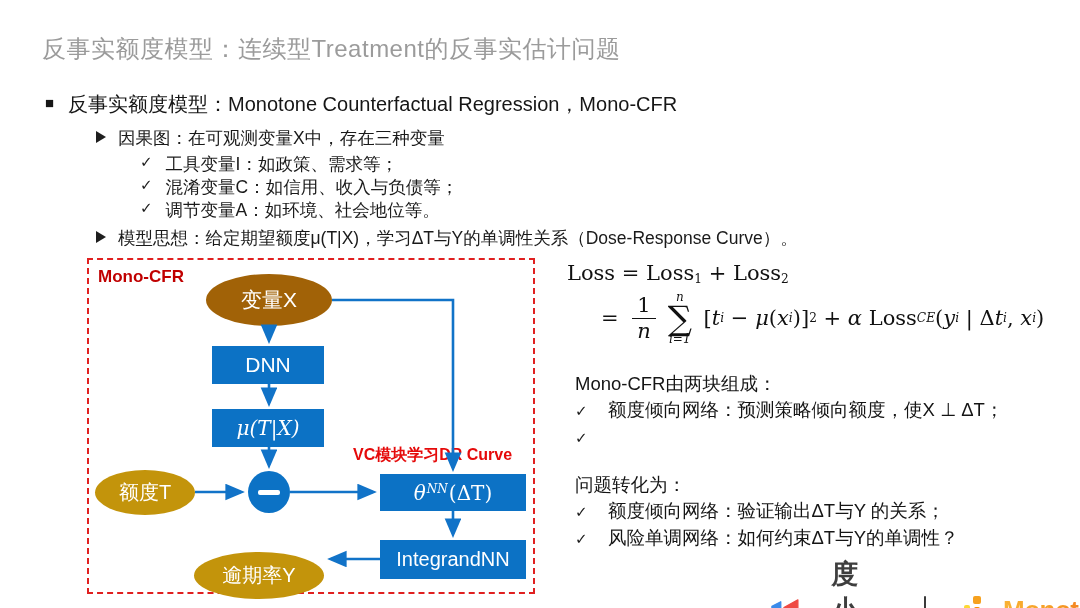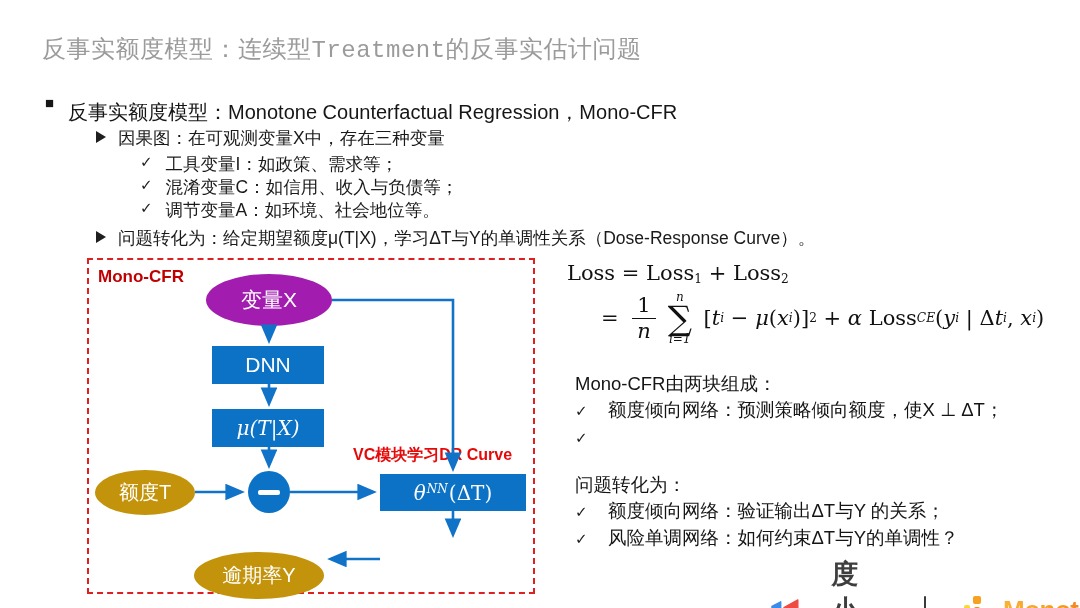--- a/index.html
+++ b/index.html
@@ -1,40 +1,40 @@
 <!DOCTYPE html>
 <html><head>
 <meta charset="utf-8">
 <style>
   * { margin:0; padding:0; box-sizing:border-box; }
   html,body { width:1080px; height:608px; background:#ffffff; overflow:hidden;
               font-family:"Liberation Sans","DejaVu Sans",sans-serif; }
   .slide { position:relative; width:1080px; height:608px; background:#fff; }
 
-  .slide-title { position:absolute; left:42px; top:33px; font-size:24px; color:#9b9b9b; letter-spacing:0.5px;font-family:Liberation Mono, monospace; }
+  .slide-title { position:absolute; left:42px; top:33px; font-size:24px; color:#9b9b9b; letter-spacing:0.5px; }
 
   .heading { position:absolute; left:45px; top:91px; display:flex; align-items:flex-start; color:#161616; }
   .heading .sq { font-size:15px; margin-top:3px; margin-right:14px; }
-  .heading .htxt { font-size:20px;margin-top:8px; }
+  .heading .htxt { font-size:20px; }
 
   .row { position:absolute; display:flex; align-items:flex-start; color:#1a1a1a; white-space:nowrap; }
   .arrow-glyph { width:0; height:0; border-left:10px solid #1f1f1f; border-top:6px solid transparent;
                  border-bottom:6px solid transparent; margin:5px 12px 0 0; }
   .check-glyph { font-size:15px; margin-right:13px; margin-top:1px; color:#1a1a1a;
                  font-family:"DejaVu Sans",sans-serif; }
   .l1 { font-size:17.5px; }
   .l2 { font-size:17.5px; }
 
   
   .diagram { position:absolute; left:87px; top:258px; width:448px; height:336px;
              border:2px dashed #e02020; }
   .dg-label { position:absolute; left:9px; top:7px; font-size:17px; font-weight:bold; color:#c00000; }
   .node { position:absolute; display:flex; align-items:center; justify-content:center; color:#fff; }
   .ellipse { border-radius:50%; }
-  .n-x        { left:117px; top:14px;  width:126px; height:52px; background:#a21caf; font-size:21px; }
+  .n-x        { left:117px; top:14px;  width:126px; height:52px; background:#a16207; font-size:21px; }
   .n-dnn      { left:123px; top:86px;  width:112px; height:38px; background:#0c72c5; font-size:21px; }
   .n-mu       { left:123px; top:149px; width:112px; height:38px; background:#0c72c5; font-size:20px;
                 font-family:"DejaVu Serif","Liberation Serif",serif; font-style:italic; }
   .n-quota    { left:6px;   top:210px; width:100px; height:45px; background:#c3940b; font-size:20px; }
   .n-minus    { left:159px; top:211px; width:42px;  height:42px; background:#0c72c5; border-radius:50%; }
   .n-minus .bar { width:22px; height:5px; background:#fff; border-radius:2px; }
   .n-theta    { left:291px; top:214px; width:146px; height:37px; background:#0c72c5; font-size:20px;
                 font-family:"DejaVu Serif","Liberation Serif",serif; }
   .n-theta .it { font-style:italic; }
   .n-theta sup { font-size:12px; font-style:italic; margin:-8px 1px 0 1px; }
@@ -104,21 +104,21 @@
   <div class="row l2" style="left:140px; top:175px;">
     <span class="check-glyph">✓</span>
     <span>混淆变量C：如信用、收入与负债等；</span>
   </div>
   <div class="row l2" style="left:140px; top:198px;">
     <span class="check-glyph">✓</span>
     <span>调节变量A：如环境、社会地位等。</span>
   </div>
   <div class="row l1" style="left:96px; top:226px;">
     <span class="arrow-glyph"></span>
-    <span>问题转化为：给定期望额度μ(T|X)，学习ΔT与Y的单调性关系（Dose-Response Curve）。</span>
+    <span>模型思想：给定期望额度μ(T|X)，学习ΔT与Y的单调性关系（Dose-Response Curve）。</span>
   </div>
 
   <div class="diagram">
     <div class="dg-label">Mono-CFR</div>
 
     <div class="node ellipse n-x">
       <span>变量X</span>
     </div>
     <div class="node n-dnn">
       <span>DNN</span>
@@ -130,20 +130,23 @@
       <span>μ(T|X)</span>
     </div>
     <div class="node n-minus">
       <span class="bar"></span>
     </div>
     <div class="vc-label">VC模块学习DR Curve</div>
     <div class="node n-theta">
       <span class="it">θ</span>
         <sup>NN</sup>
         <span>(ΔT)</span>
+    </div>
+    <div class="node n-integrand">
+      <span>IntegrandNN</span>
     </div>
     <div class="node ellipse n-overdue">
       <span>逾期率Y</span>
     </div>
 
     <svg class="dg-arrows" viewBox="0 0 448 336">
       <defs>
         <marker id="ah" markerWidth="9" markerHeight="9" refX="6" refY="3.2" orient="auto">
           <path d="M0,0 L7.5,3.2 L0,6.4 Z" fill="#1173C8"></path>
         </marker>

